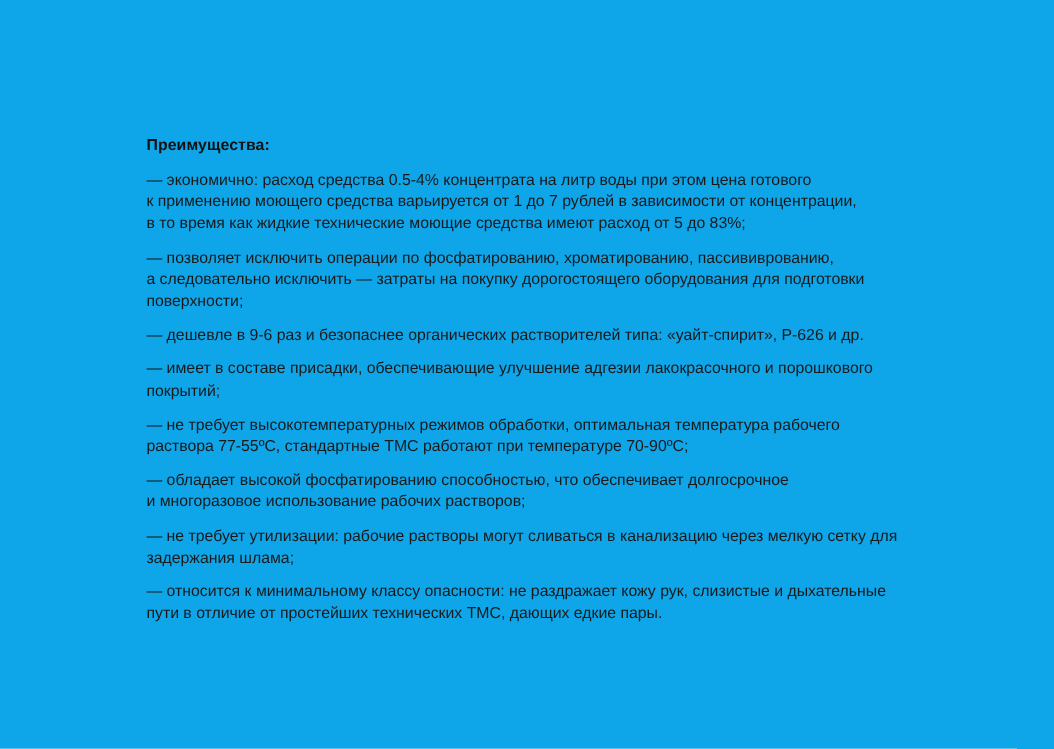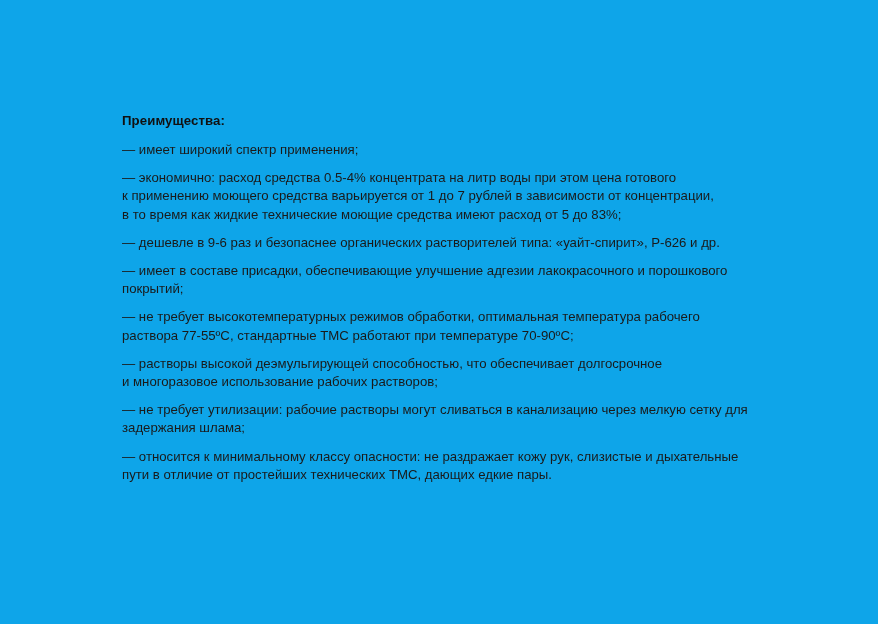--- a/index.html
+++ b/index.html
@@ -53,29 +53,31 @@
     margin-bottom: 0;
   }
 </style>
 </head>
 <body>
 
 <div class="page">
   <div class="content">
     <p class="doc-heading">Преимущества:</p>
 
-    <p class="bullet-para">— имеет широкий спектр применения;</p>
     <p class="bullet-para">— экономично: расход средства 0.5-4% концентрата на литр воды при этом цена готового
 к применению моющего средства варьируется от 1 до 7 рублей в зависимости от концентрации,
 в то время как жидкие технические моющие средства имеют расход от 5 до 83%;</p>
+    <p class="bullet-para">— позволяет исключить операции по фосфатированию, хроматированию, пассививрованию,
+а следовательно исключить — затраты на покупку дорогостоящего оборудования для подготовки
+поверхности;</p>
     <p class="bullet-para">— дешевле в 9-6 раз и безопаснее органических растворителей типа: «уайт-спирит», Р-626 и др.</p>
     <p class="bullet-para">— имеет в составе присадки, обеспечивающие улучшение адгезии лакокрасочного и порошкового
 покрытий;</p>
     <p class="bullet-para">— не требует высокотемпературных режимов обработки, оптимальная температура рабочего
 раствора 77-55ºС, стандартные ТМС работают при температуре 70-90ºС;</p>
-    <p class="bullet-para">— растворы высокой деэмульгирующей способностью, что обеспечивает долгосрочное
+    <p class="bullet-para">— обладает высокой фосфатированию способностью, что обеспечивает долгосрочное
 и многоразовое использование рабочих растворов;</p>
     <p class="bullet-para">— не требует утилизации: рабочие растворы могут сливаться в канализацию через мелкую сетку для
 задержания шлама;</p>
     <p class="bullet-para">— относится к минимальному классу опасности: не раздражает кожу рук, слизистые и дыхательные
 пути в отличие от простейших технических ТМС, дающих едкие пары.</p>
   </div>
 </div>
 
 </body></html>

